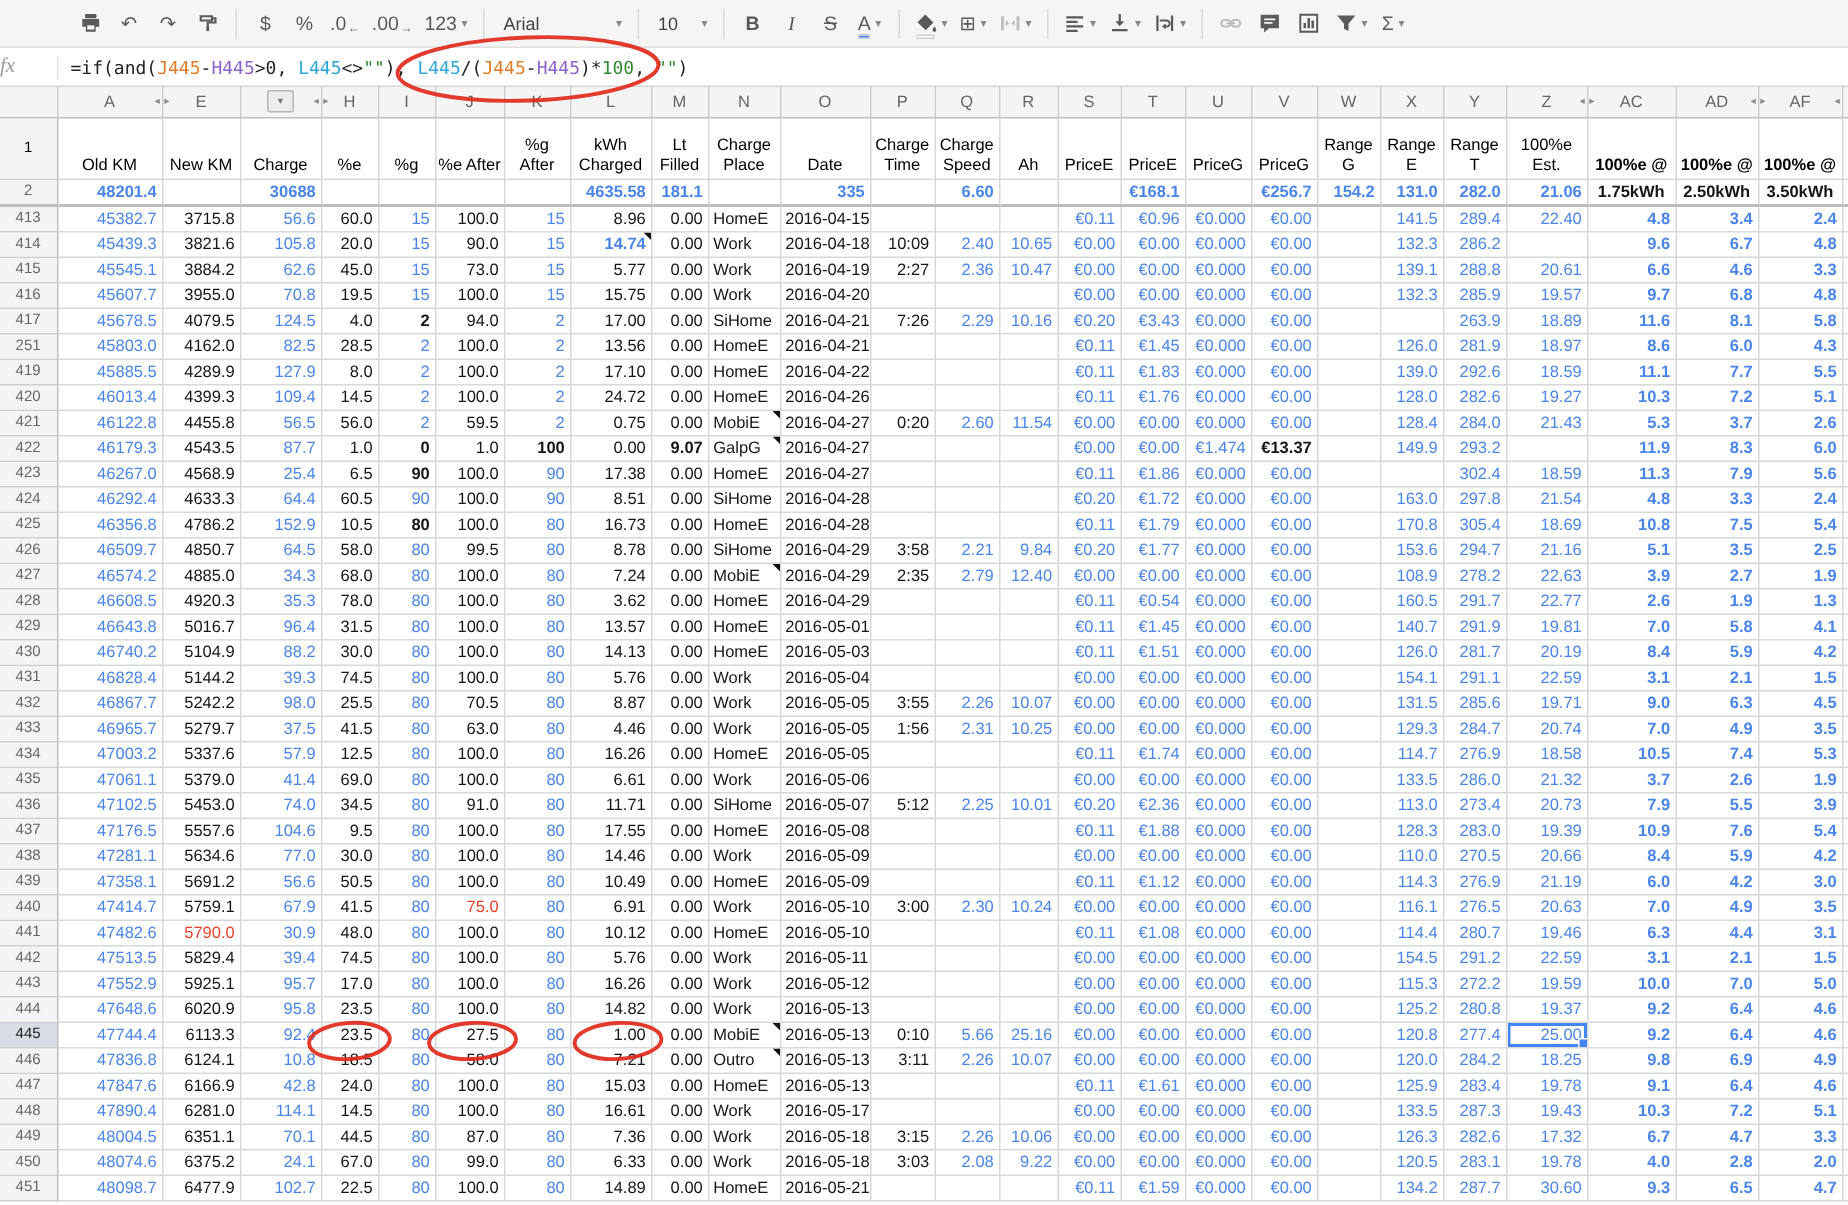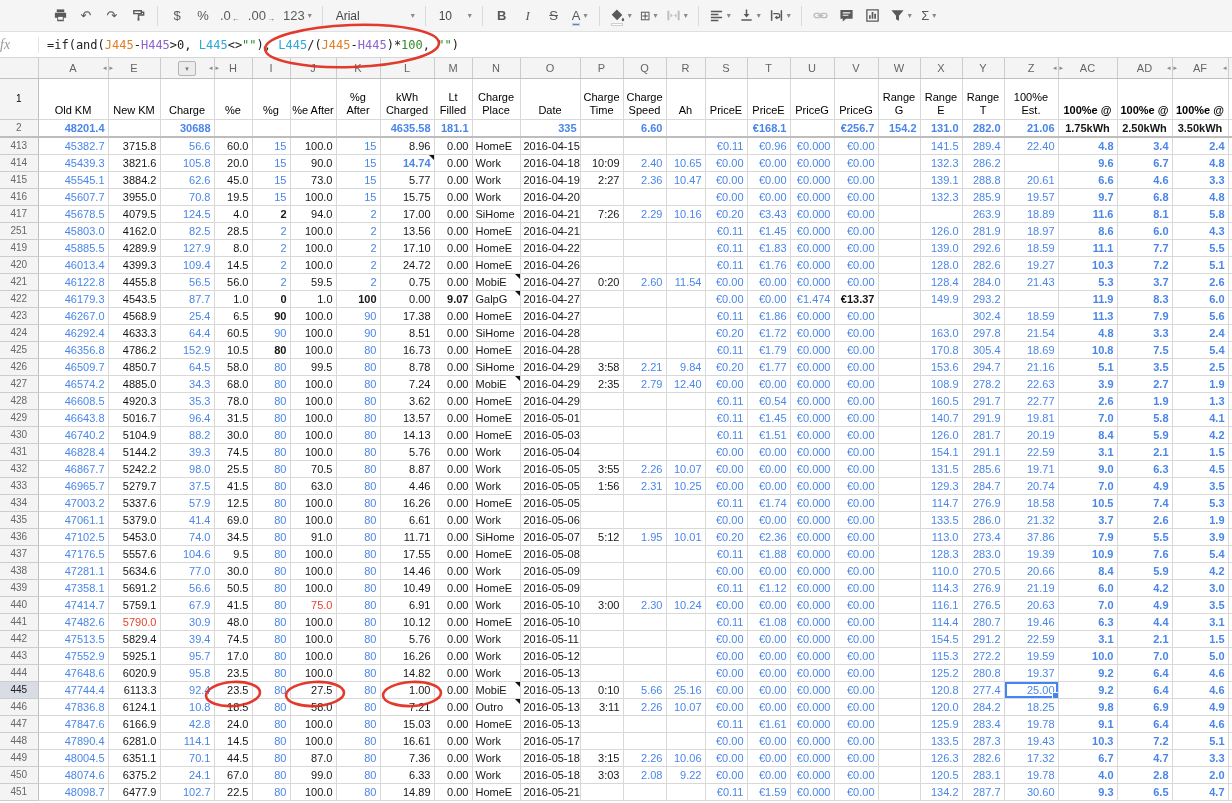--- a/index.html
+++ b/index.html
@@ -1036,30 +1036,30 @@
           <td class="c right t-blue">74.0</td>
           <td class="c right t-black">34.5</td>
           <td class="c right t-blue">80</td>
           <td class="c right t-black">91.0</td>
           <td class="c right t-blue">80</td>
           <td class="c right t-black">11.71</td>
           <td class="c right t-black">0.00</td>
           <td class="c left t-black">SiHome</td>
           <td class="c right t-black">2016-05-07</td>
           <td class="c right t-black">5:12</td>
-          <td class="c right t-blue">1.95</td>
+          <td class="c right t-blue">2.25</td>
           <td class="c right t-blue">10.01</td>
           <td class="c right t-blue">€0.20</td>
           <td class="c right t-blue">€2.36</td>
           <td class="c right t-blue">€0.000</td>
           <td class="c right t-blue">€0.00</td>
           <td class="c right t-blue"></td>
           <td class="c right t-blue">113.0</td>
           <td class="c right t-blue">273.4</td>
-          <td class="c right t-blue">37.86</td>
+          <td class="c right t-blue">20.73</td>
           <td class="c right t-blue bold">7.9</td>
           <td class="c right t-blue bold">5.5</td>
           <td class="c right t-blue bold">3.9</td>
           <td class="c right t-blue"></td>
         </tr>
         <tr class="dr">
           <td class="gutter">437</td>
           <td class="c right t-blue">47176.5</td>
           <td class="c right t-black">5557.6</td>
           <td class="c right t-blue">104.6</td>

